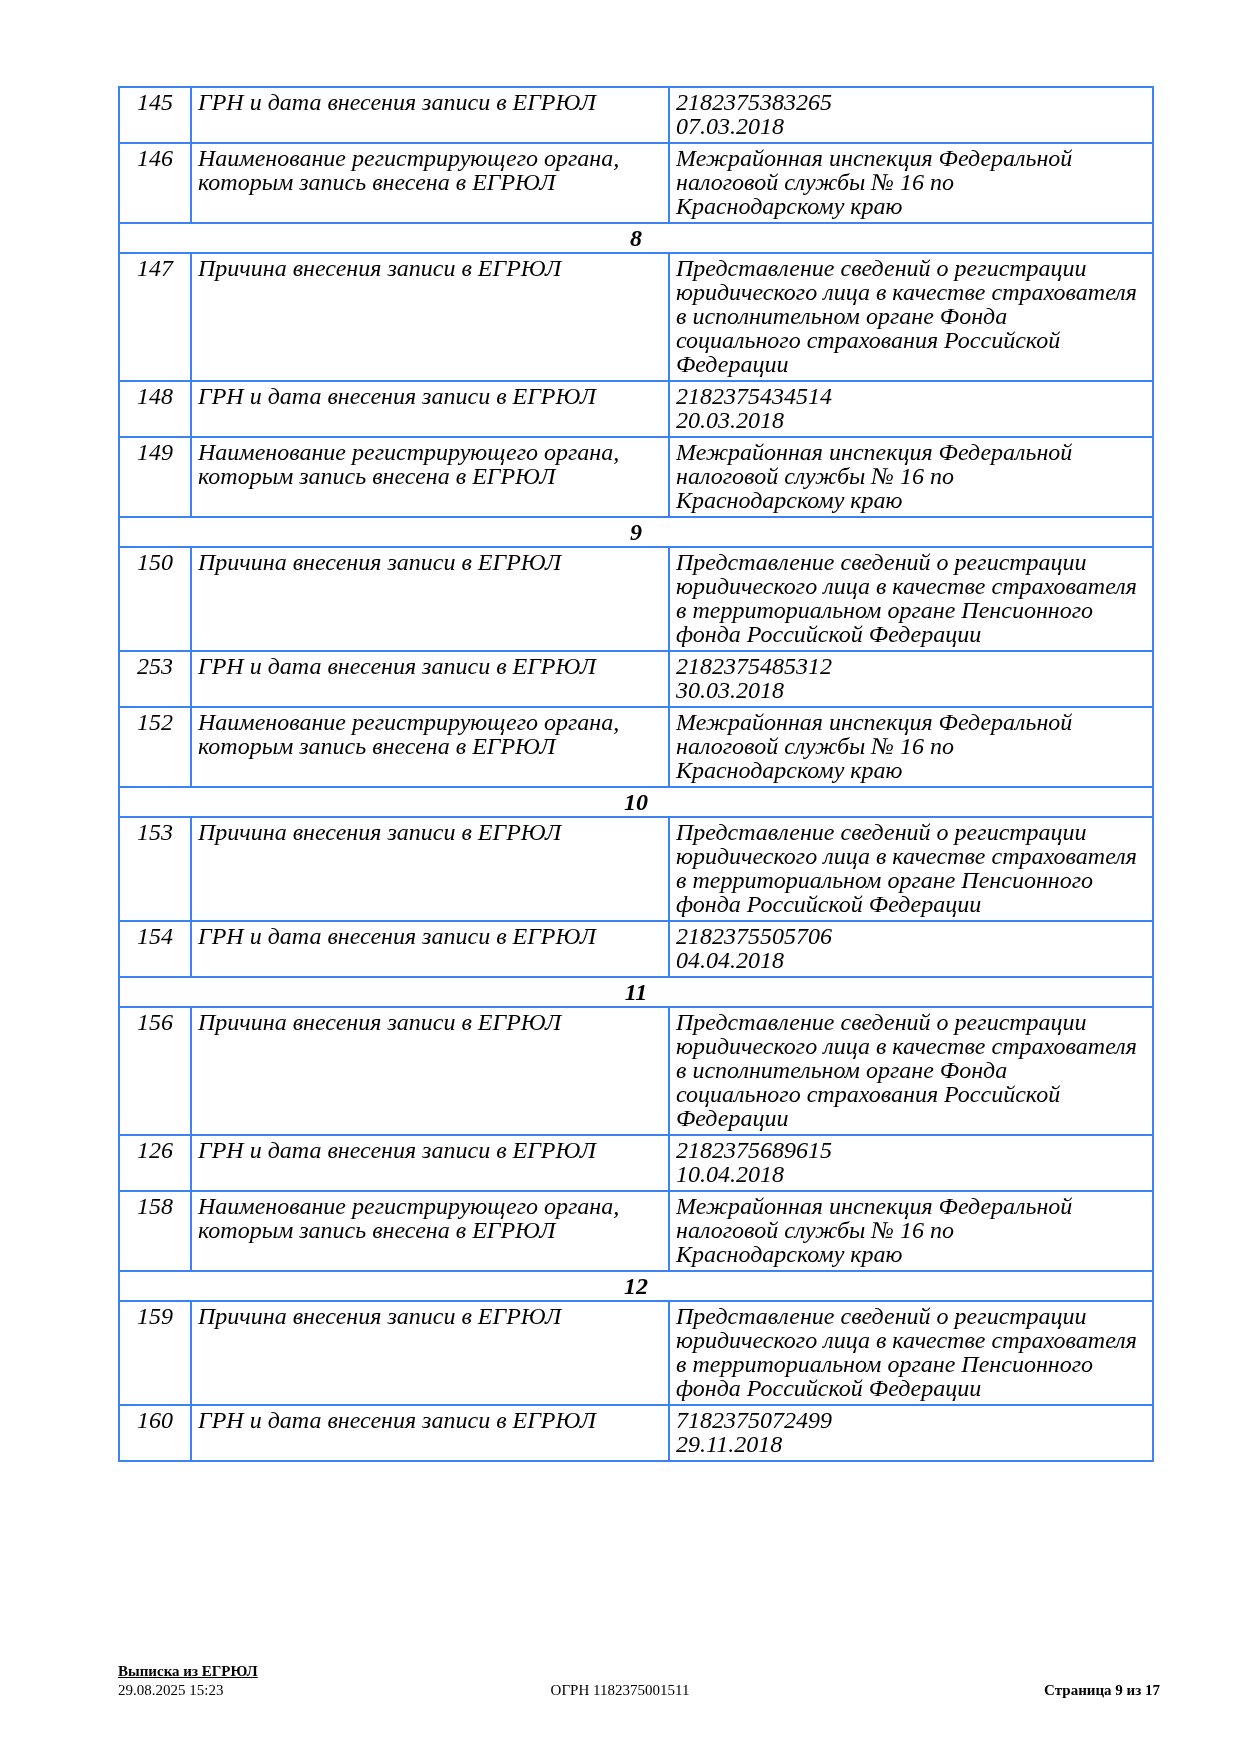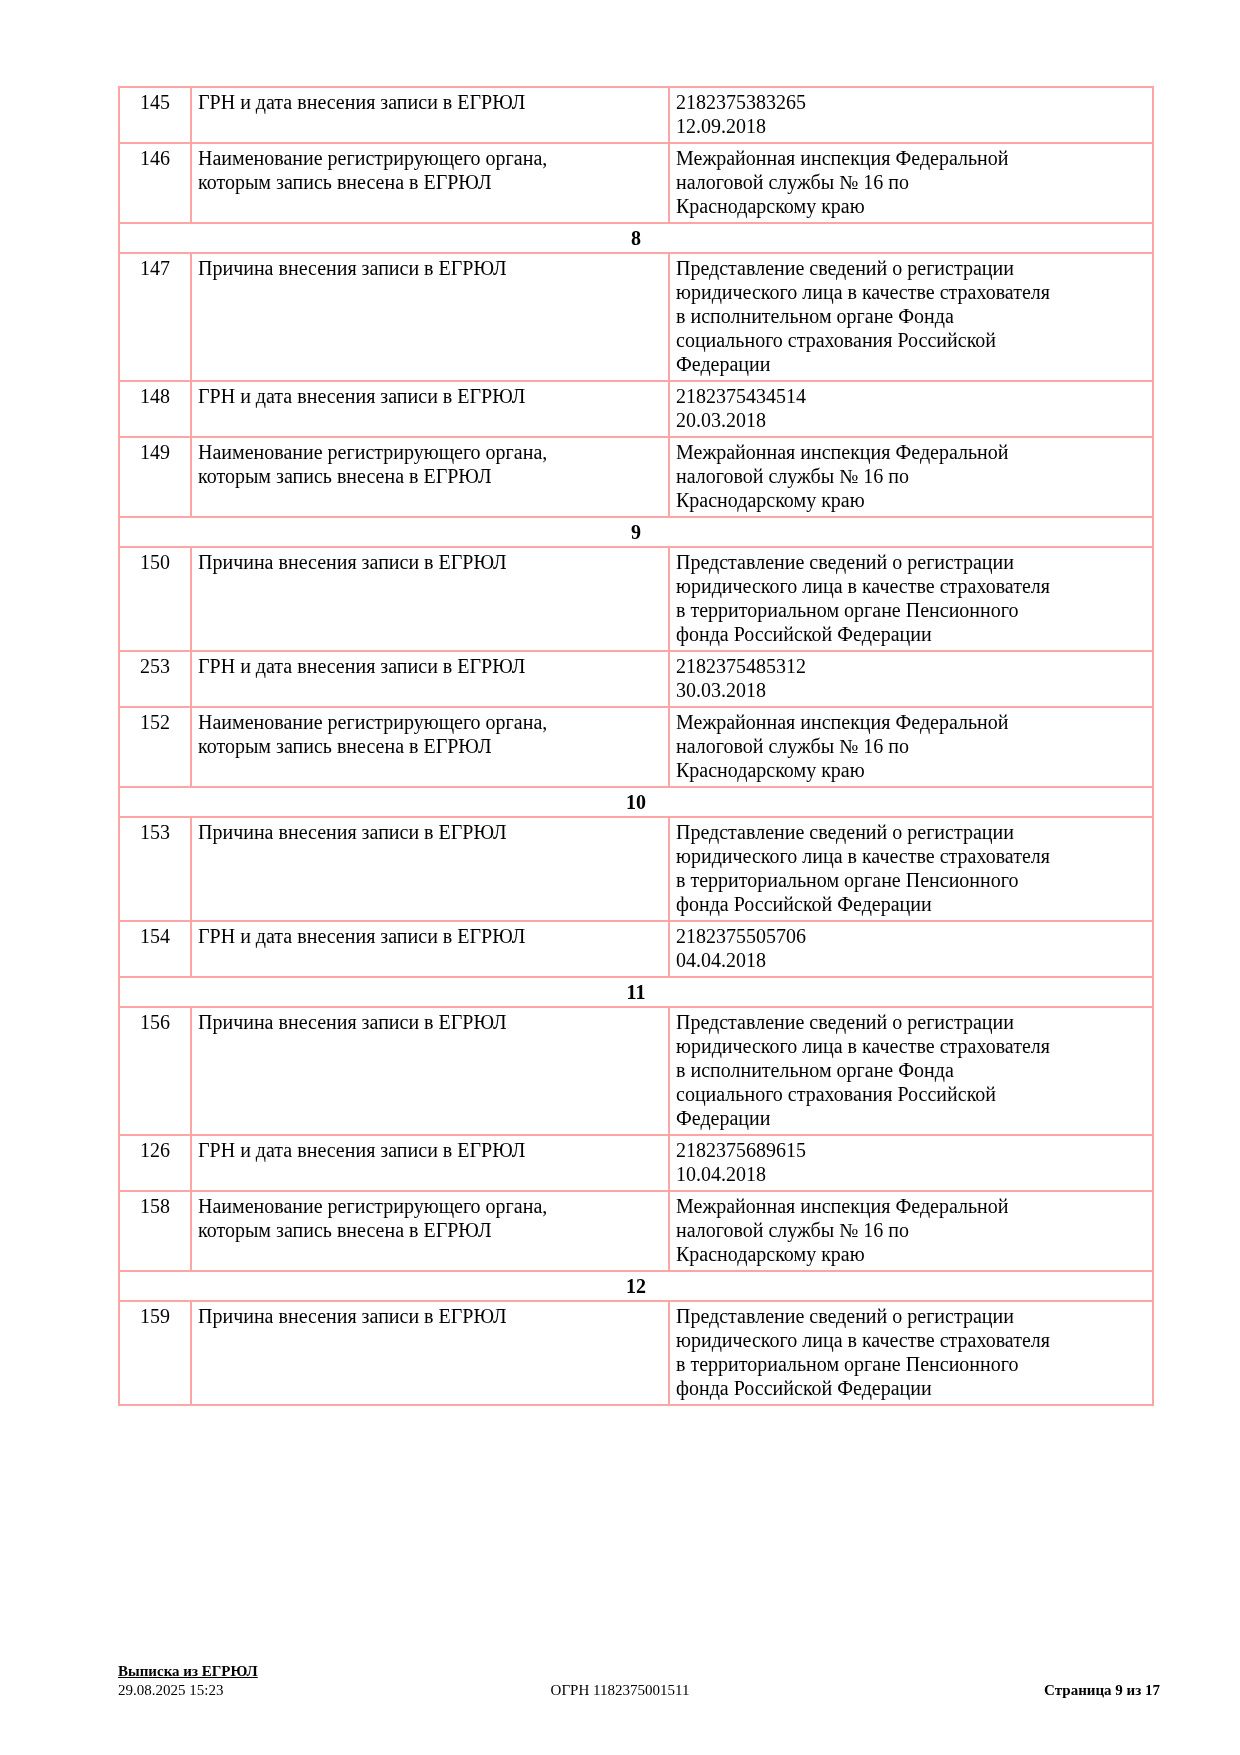--- a/index.html
+++ b/index.html
@@ -17,27 +17,28 @@
   }
   .doc-table {
     position: absolute;
     left: 118px;
     top: 86px;
     width: 1034px;
     border-collapse: collapse;
     table-layout: fixed;
   }
   .doc-table td {
-    border: 2px solid #fca5a5;
+    border: 2px solid #3b82f6;
     vertical-align: top;
-    font-size: 20px;
+    font-size: 24px;
     line-height: 24px;
     padding: 2px 6px 4px 6px;
     white-space: pre-line;
     overflow: hidden;
+    font-style: italic;
   }
   .doc-table td.num {
     text-align: center;
     padding-left: 0;
     padding-right: 0;
     white-space: normal;
   }
   .doc-table td.section {
     text-align: center;
     font-weight: bold;
@@ -81,21 +82,21 @@
   <colgroup>
     <col style="width:72px">
     <col style="width:478px">
     <col style="width:484px">
   </colgroup>
   <tbody>
       <tr>
         <td class="num">145</td>
         <td class="label">ГРН и дата внесения записи в ЕГРЮЛ</td>
         <td class="value">2182375383265
-12.09.2018</td>
+07.03.2018</td>
       </tr>
       <tr>
         <td class="num">146</td>
         <td class="label">Наименование регистрирующего органа,
 которым запись внесена в ЕГРЮЛ</td>
         <td class="value">Межрайонная инспекция Федеральной
 налоговой службы № 16 по
 Краснодарскому краю</td>
       </tr>
       <tr>
@@ -195,20 +196,26 @@
       <tr>
         <td colspan="3" class="section">12</td>
       </tr>
       <tr>
         <td class="num">159</td>
         <td class="label">Причина внесения записи в ЕГРЮЛ</td>
         <td class="value">Представление сведений о регистрации
 юридического лица в качестве страхователя
 в территориальном органе Пенсионного
 фонда Российской Федерации</td>
+      </tr>
+      <tr>
+        <td class="num">160</td>
+        <td class="label">ГРН и дата внесения записи в ЕГРЮЛ</td>
+        <td class="value">7182375072499
+29.11.2018</td>
       </tr>
     </tbody>
 </table>
 
 <div class="page-footer-left">
   <div class="doc-name">Выписка из ЕГРЮЛ</div>
   <div>29.08.2025 15:23</div>
 </div>
 <div class="page-footer-center">ОГРН 1182375001511</div>
 <div class="page-footer-right">Страница 9 из 17</div>

